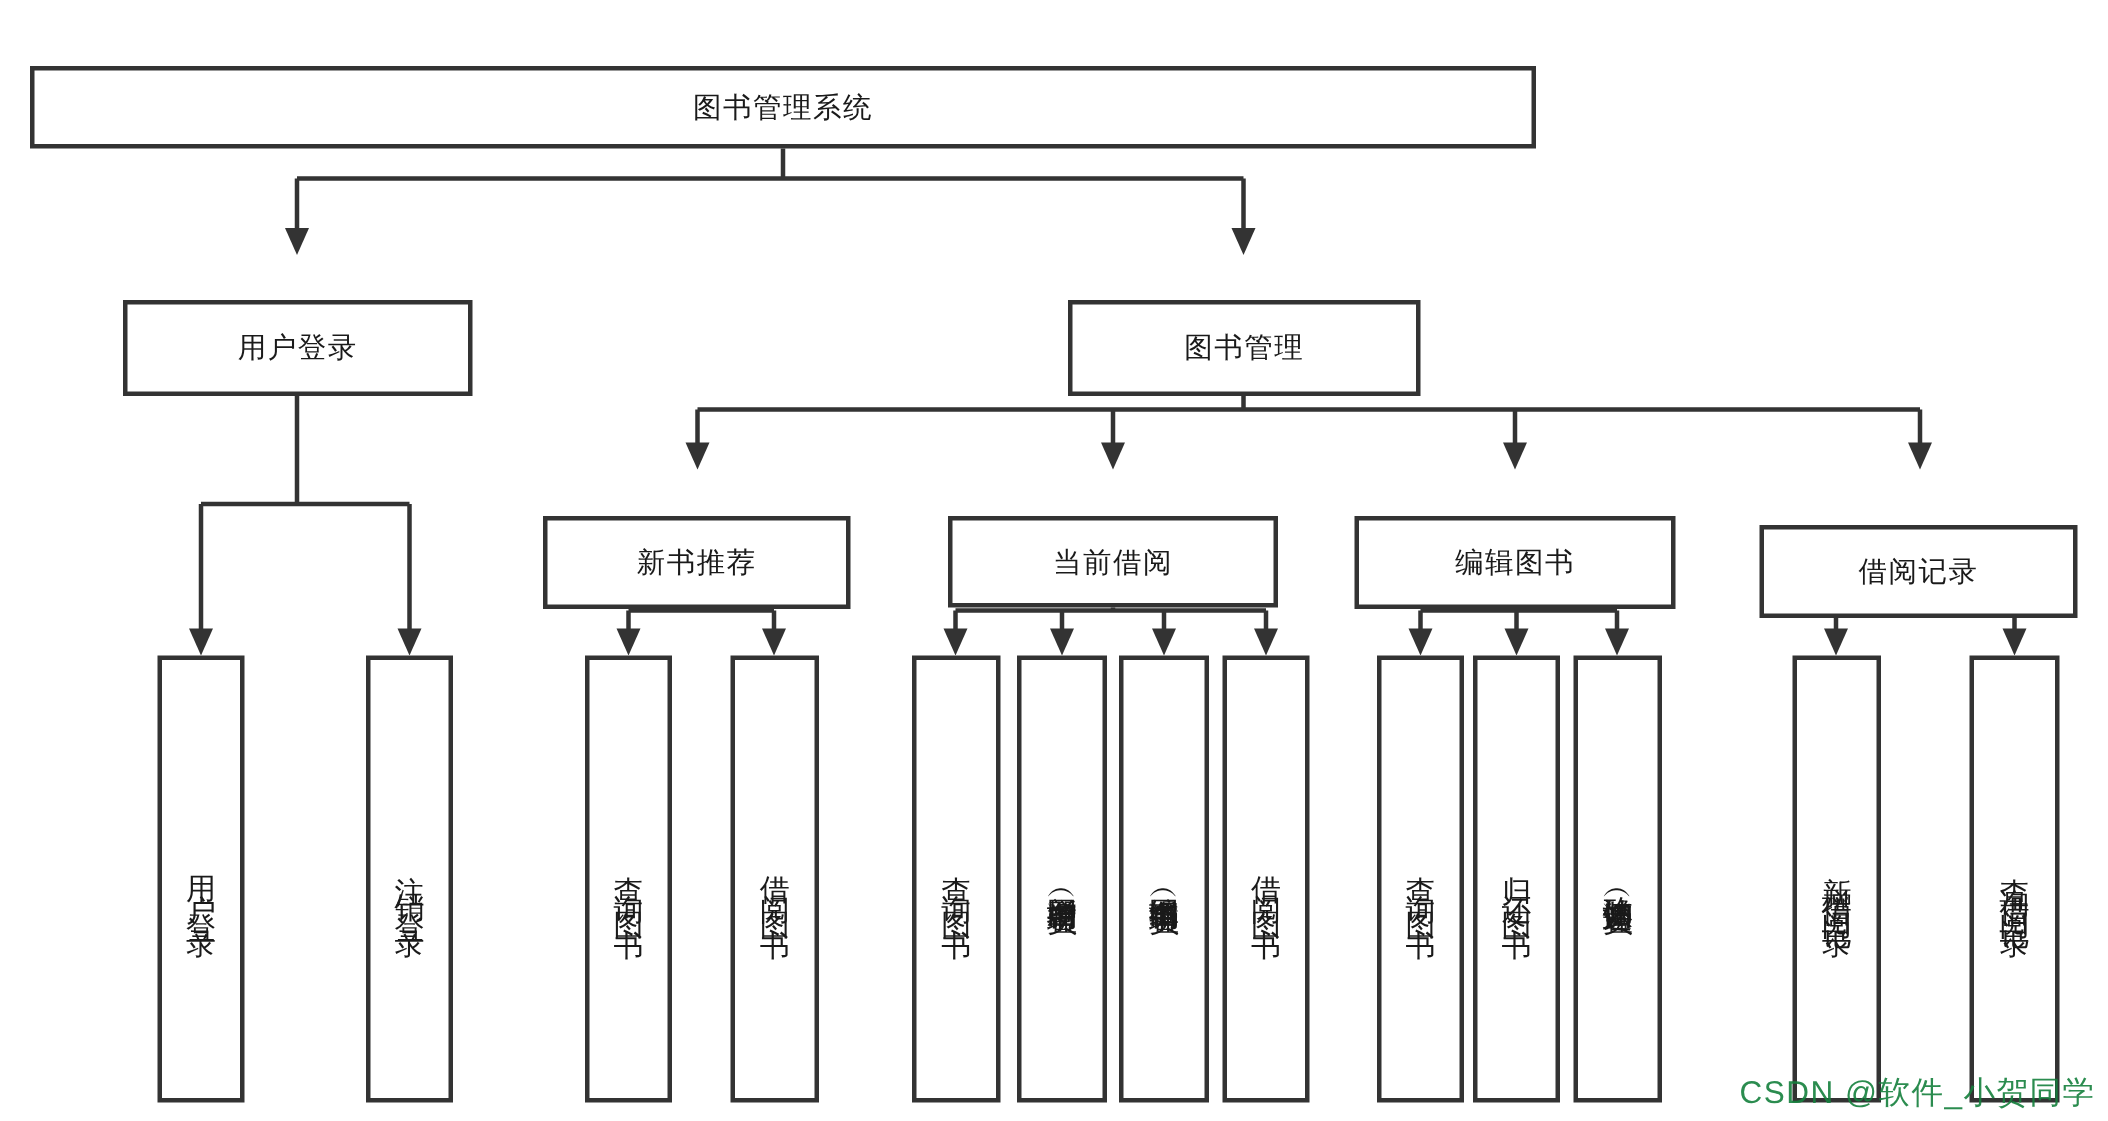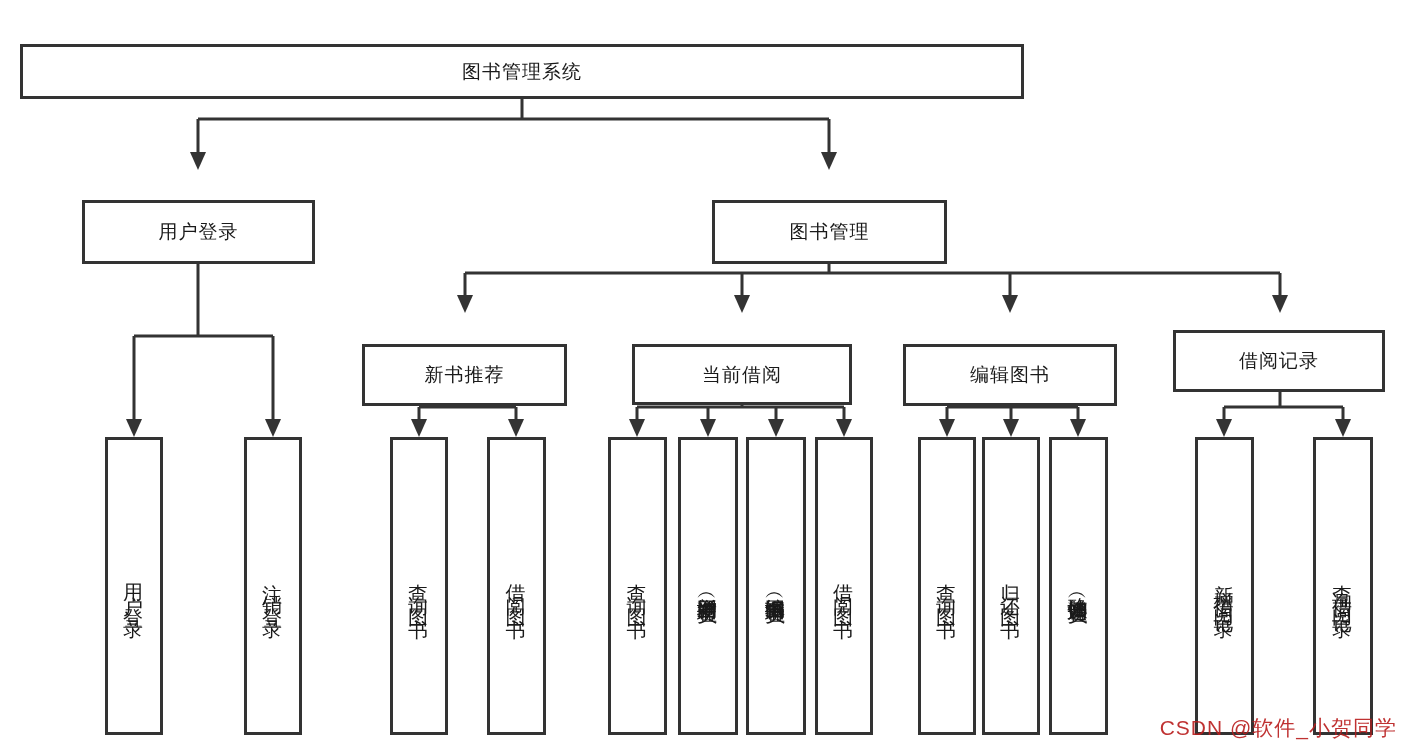--- a/index.html
+++ b/index.html
@@ -46,21 +46,21 @@
   }
   .spread { letter-spacing: 12px; margin-bottom: -12px; }
   .mid    { letter-spacing: 7px;  margin-bottom: -7px; }
   .tight  { letter-spacing: 1px; }
   .watermark {
     position: absolute;
     top: 714px;
     right: 8px;
     z-index: 5;
     font-size: 21px;
-    color: #b91c1c;
+    color: #15803d;
     opacity: 0.9;
     letter-spacing: 1px;
     white-space: nowrap;
   }
 </style>
 </head>
 <body>
 
 <div class="canvas">
 
@@ -116,21 +116,21 @@
 
   <div class="box hbox" style="left:712px;top:169px;width:235px;height:64px">
     <span>图书管理</span>
   </div>
   <div class="box hbox" style="left:632px;top:313px;width:220px;height:61px">
     <span>当前借阅</span>
   </div>
   <div class="box hbox" style="left:903px;top:313px;width:214px;height:62px">
     <span>编辑图书</span>
   </div>
-  <div class="box hbox" style="left:1173px;top:299px;width:212px;height:62px">
+  <div class="box hbox" style="left:1173px;top:319px;width:212px;height:62px">
     <span>借阅记录</span>
   </div>
 
   <div class="box vbox" style="left:105px;top:437px;width:58px;height:298px">
     <span class="vtext spread">用户登录</span>
   </div>
   <div class="box vbox" style="left:244px;top:437px;width:58px;height:298px">
     <span class="vtext spread">注销登录</span>
   </div>
 

